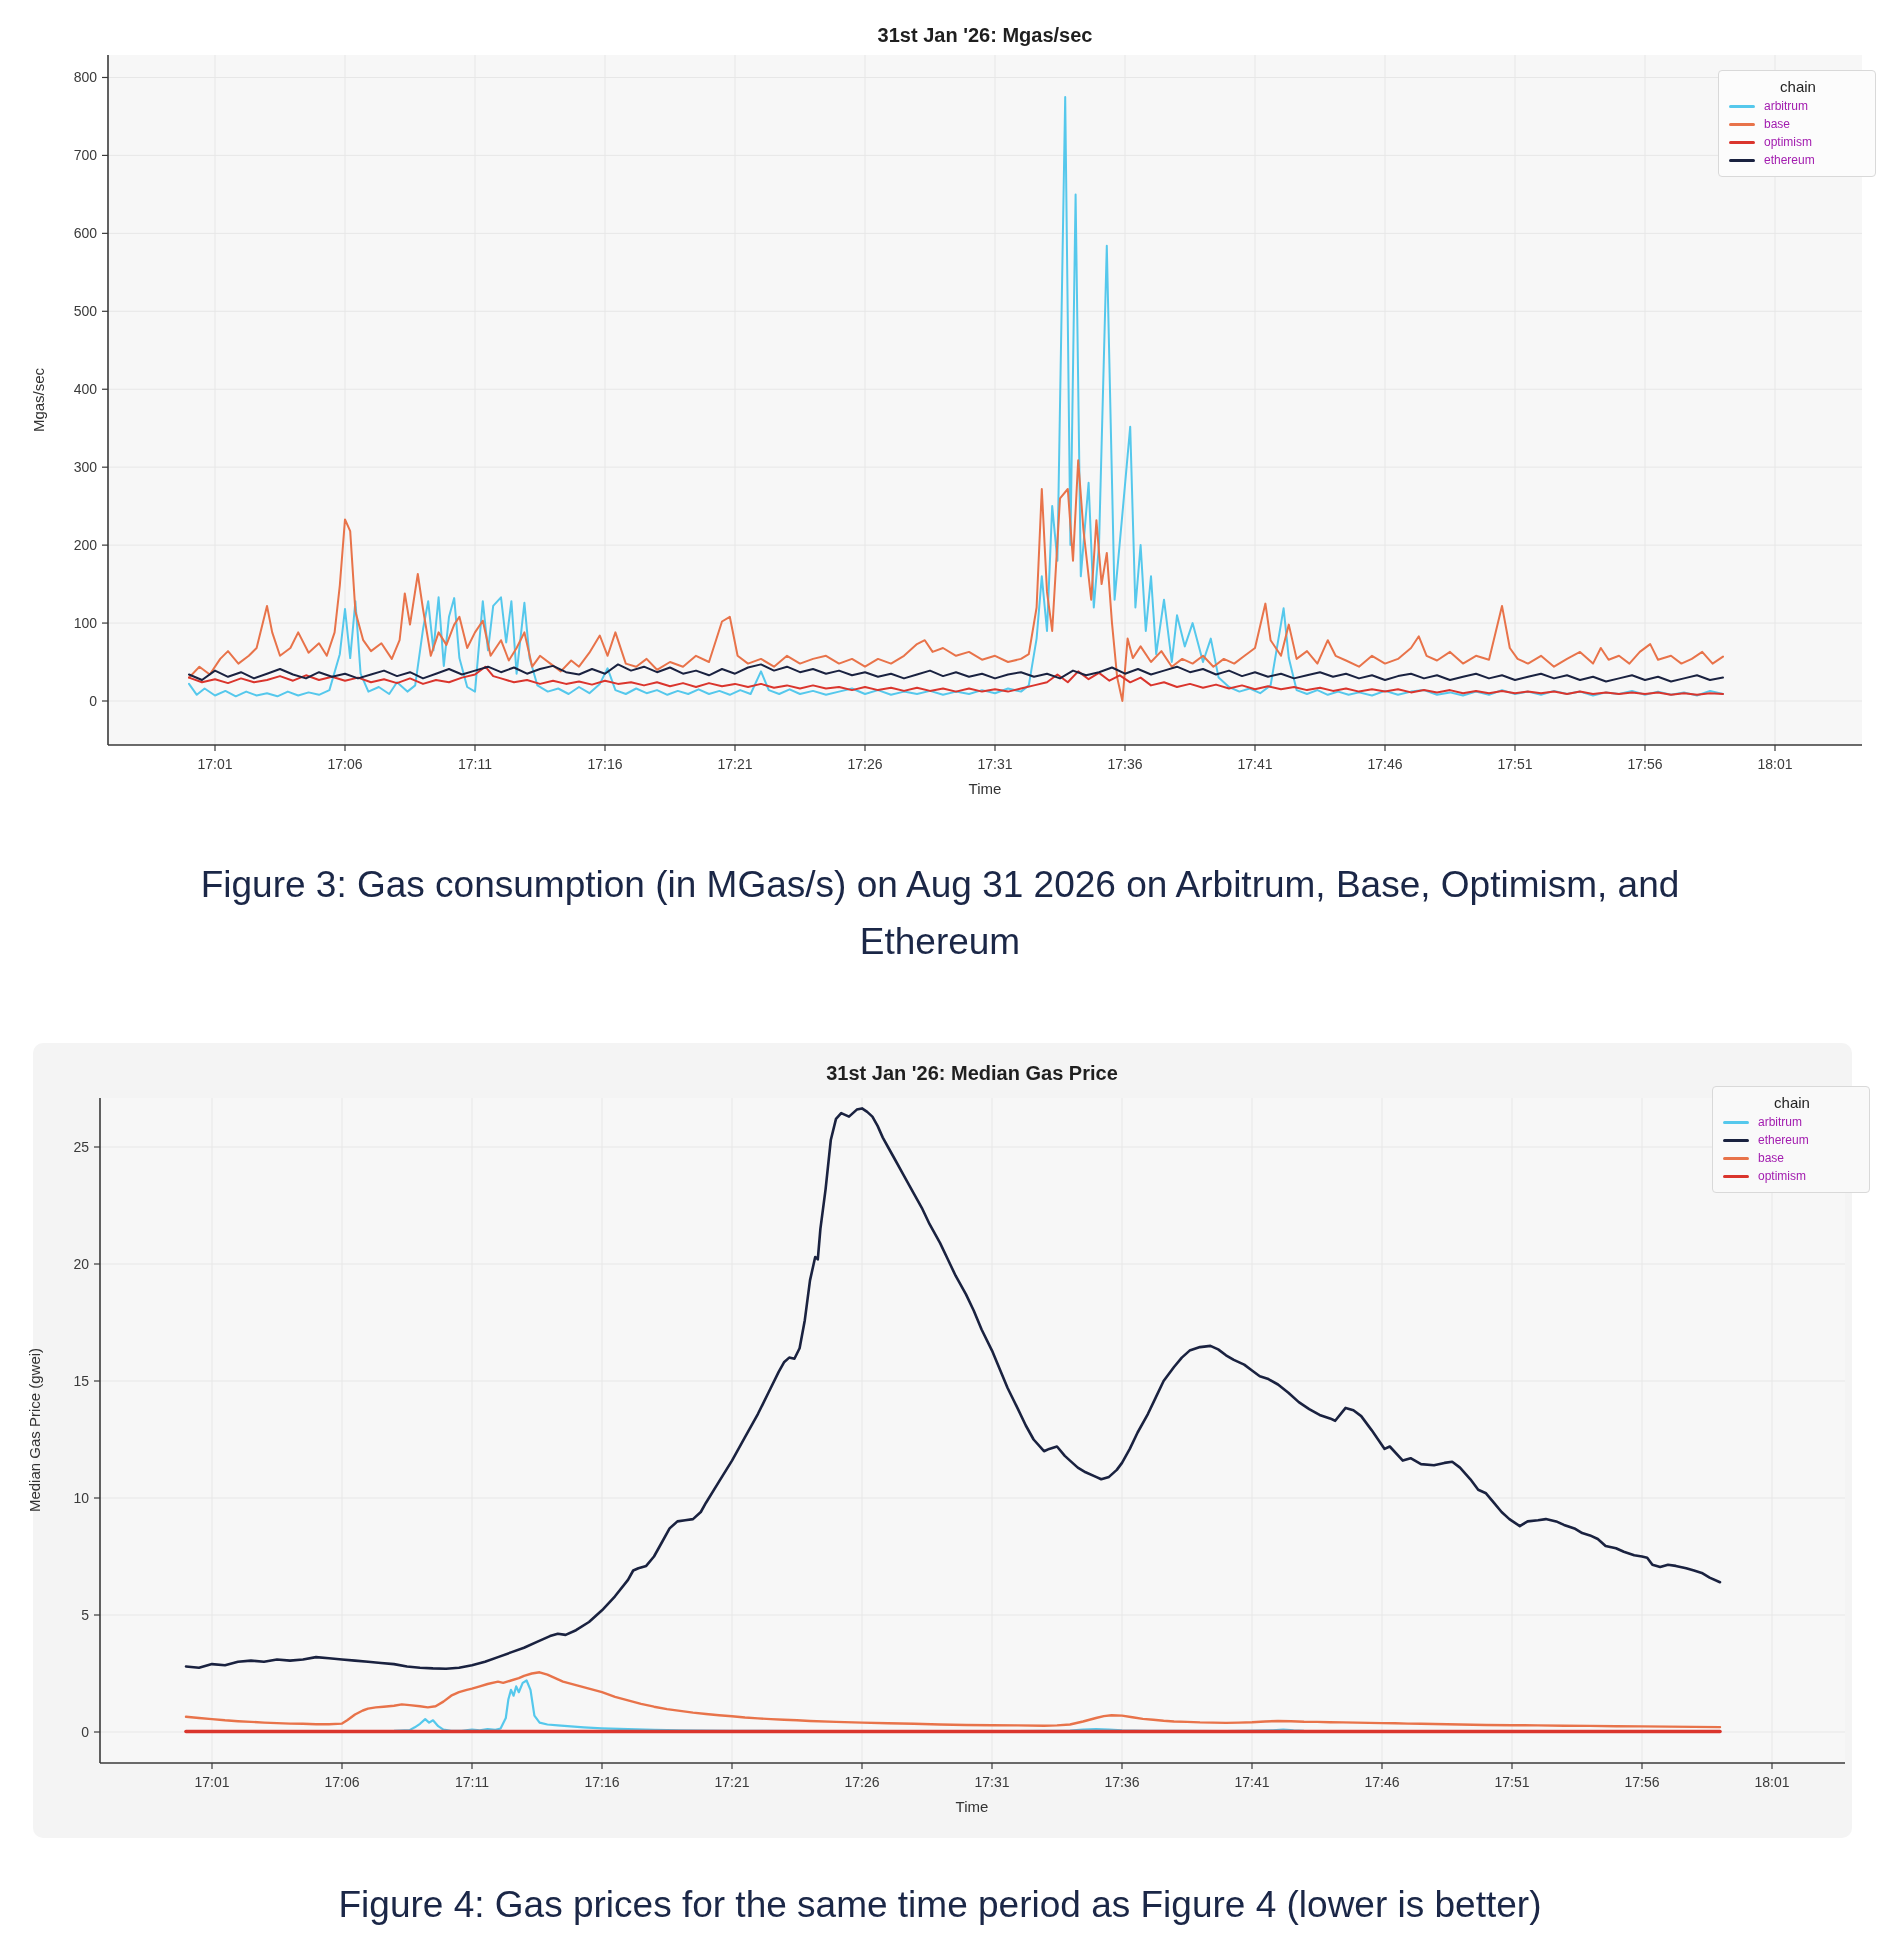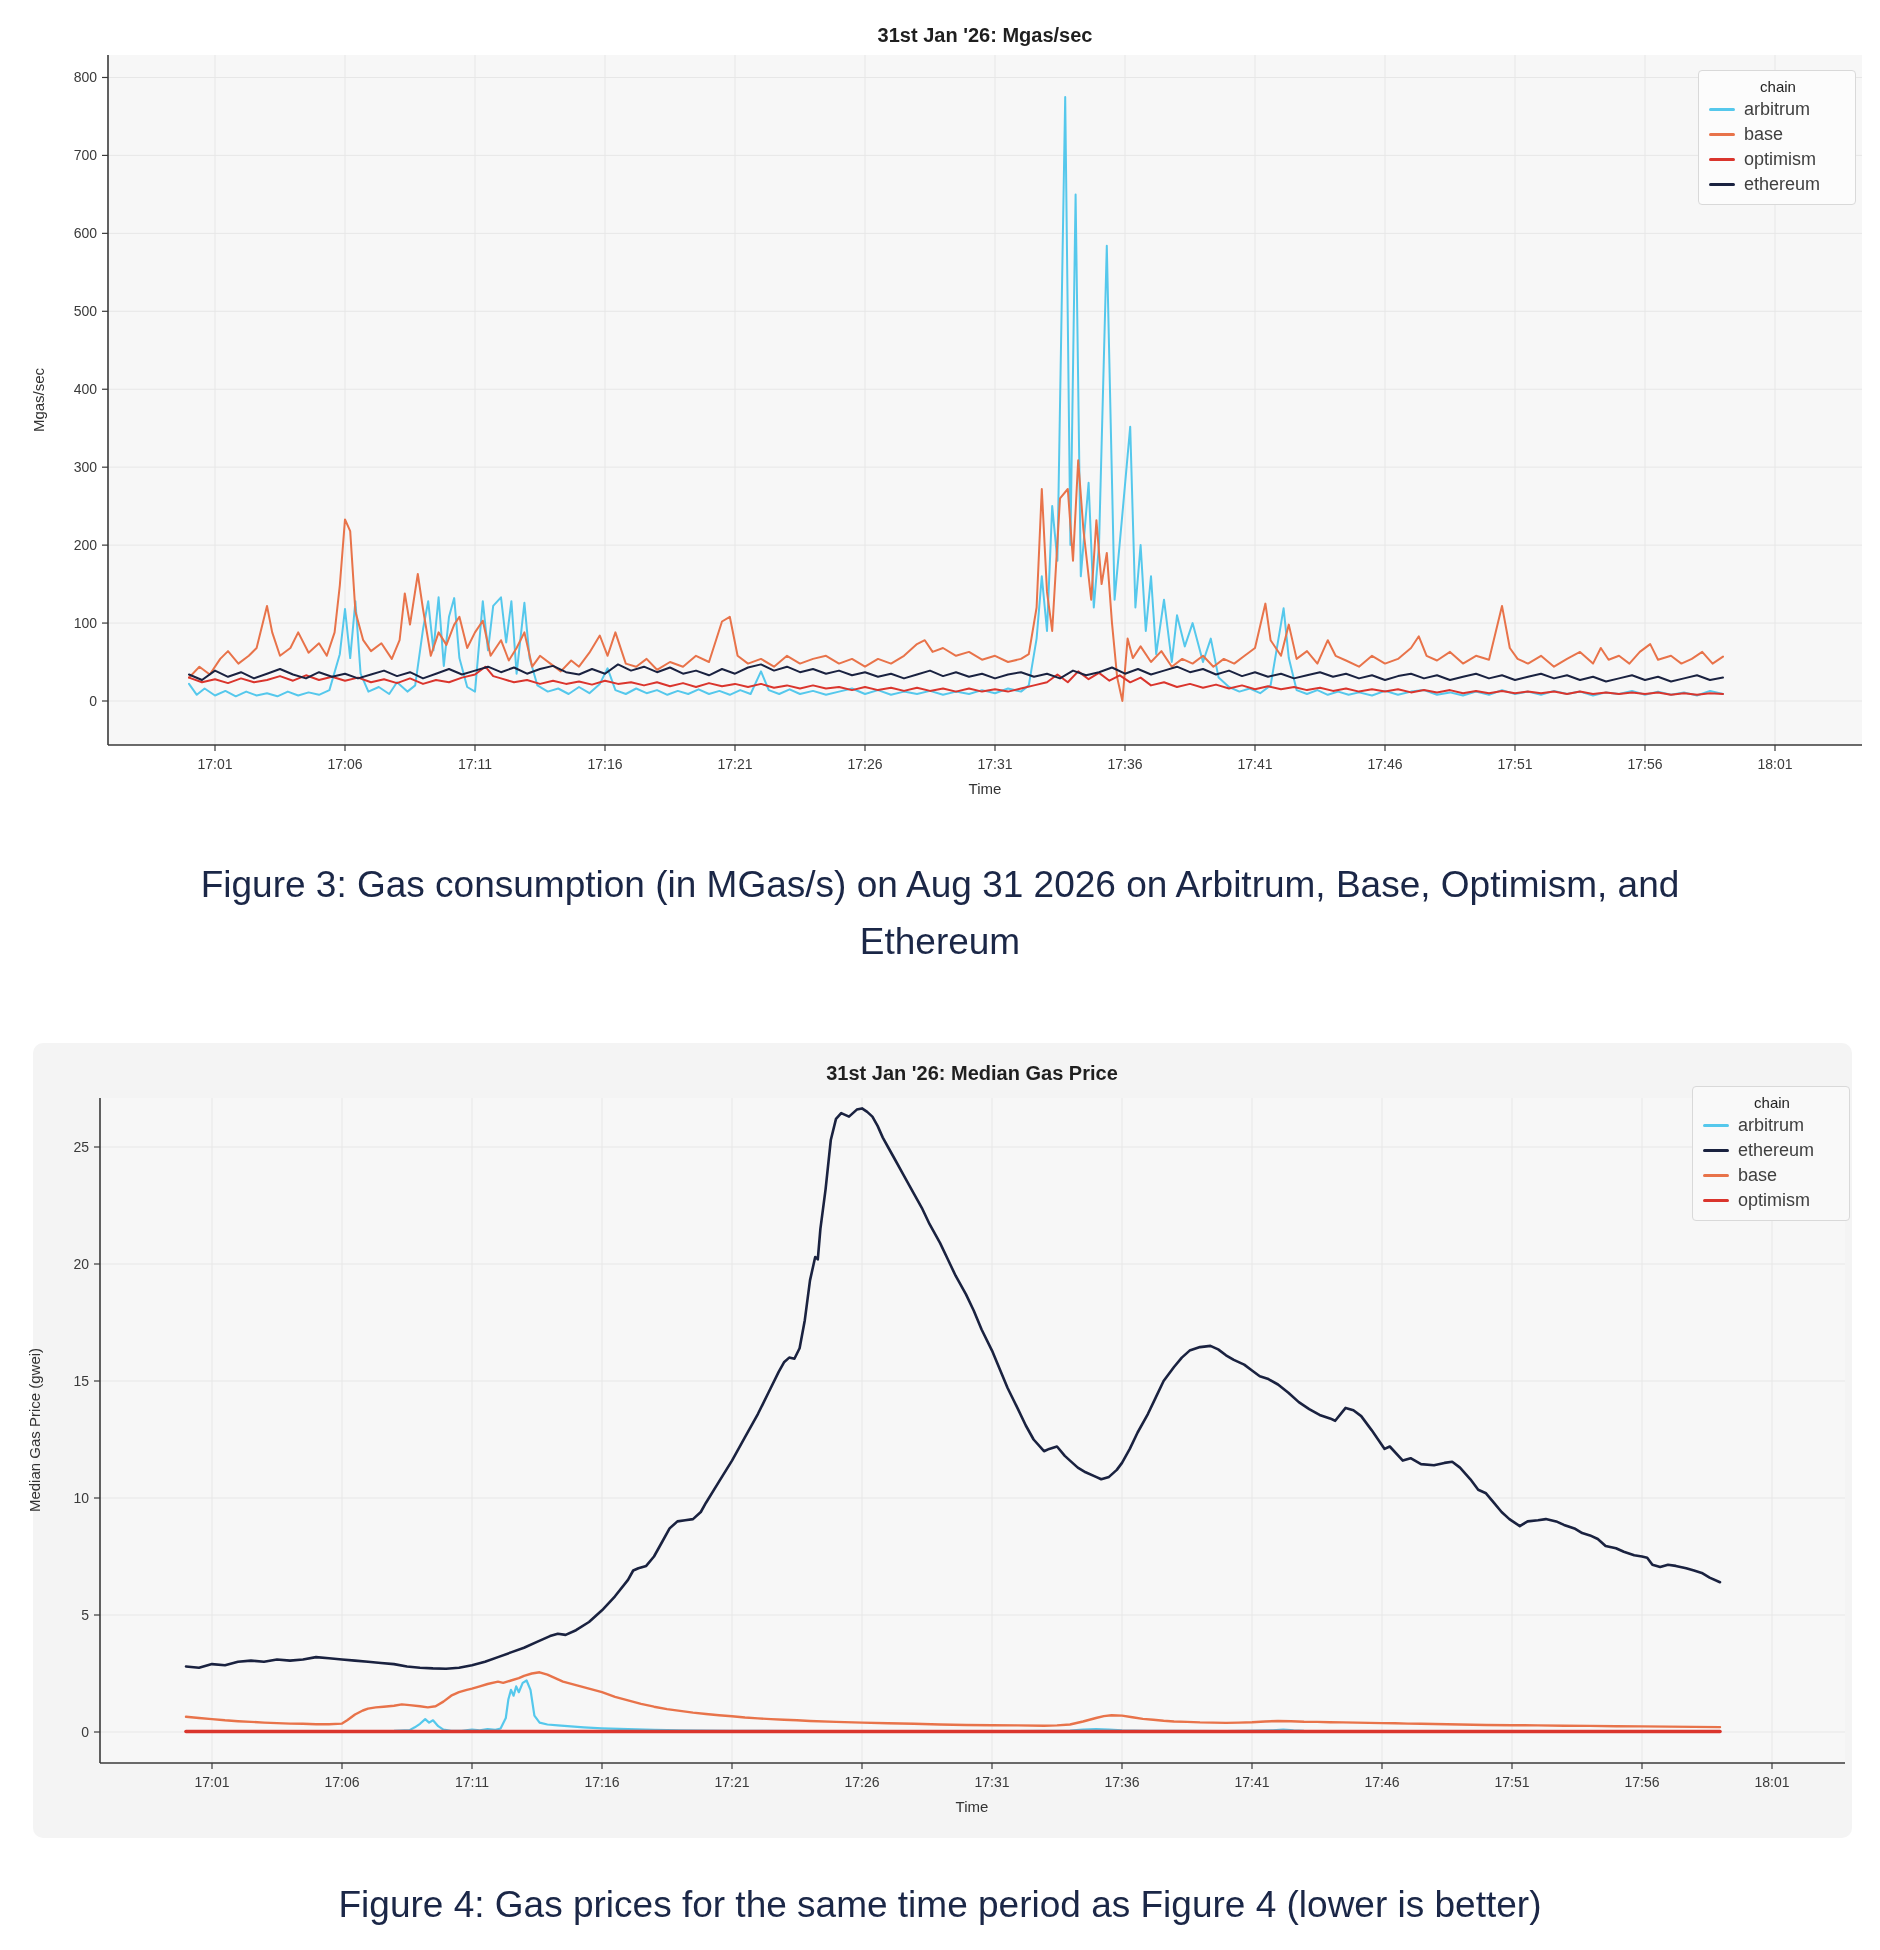--- a/index.html
+++ b/index.html
@@ -5,27 +5,27 @@
   html,body{margin:0;padding:0;background:#ffffff;font-family:"Liberation Sans",sans-serif;}
   body{position:relative;width:1880px;height:1950px;overflow:hidden;}
   svg{position:absolute;left:0;}
   #svg-top{top:0;}
   #svg-bottom{top:1040px;}
   .fig-card{position:absolute;left:33px;top:1043px;width:1819px;height:795px;background:#f4f4f4;border-radius:10px;}
   .caption{position:absolute;left:0;width:100%;text-align:center;color:#1b2747;font-size:37px;line-height:1.55;}
   .caption .inner{max-width:1500px;margin:0 auto;}
   #caption-3{top:856px;}
   #caption-4{top:1876px;}
-  .legend{position:absolute;background:#fcfcfc;border:1px solid #d9d9d9;border-radius:4px;padding:7px 8px 9px 10px;min-width:138px;}
+  .legend{position:absolute;background:#fcfcfc;border:1px solid #d9d9d9;border-radius:4px;padding:7px 8px 9px 10px;min-width:138px;margin-left:20px;}
   #legend-top{left:1698px;top:70px;}
   #legend-bottom{left:1692px;top:1086px;background:#f9f9f9;}
   .lg-title{font-size:15px;color:#222;text-align:center;margin-bottom:3px;}
   .lg-row{display:flex;align-items:center;gap:9px;margin-top:4px;}
   .lg-swatch{width:26px;height:3px;border-radius:2px;flex:0 0 auto;}
-  .lg-label{font-size:18px;color:#404040;white-space:nowrap;}
+  .lg-label{font-size:12px;color:#a21caf;white-space:nowrap;}
   .ch-title{font-size:20px;font-weight:bold;fill:#1f1f1f;}
   .ax-label{font-size:15px;fill:#333;}
   .tick-label{font-size:14px;fill:#3a3a3a;}
 </style>
 </head>
 <body>
 
 <div class="fig-card"></div>
 
 <svg id="svg-top" width="1880" height="845" viewBox="0 0 1880 845">

